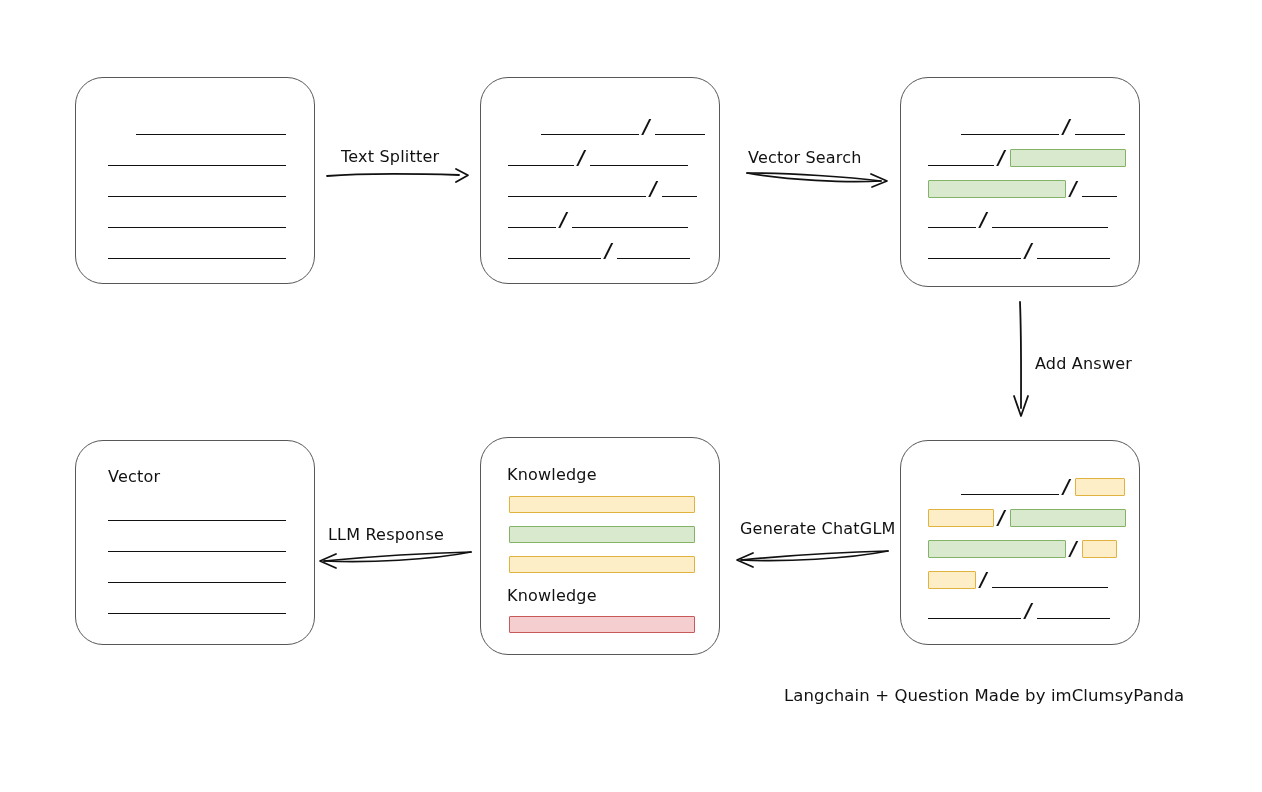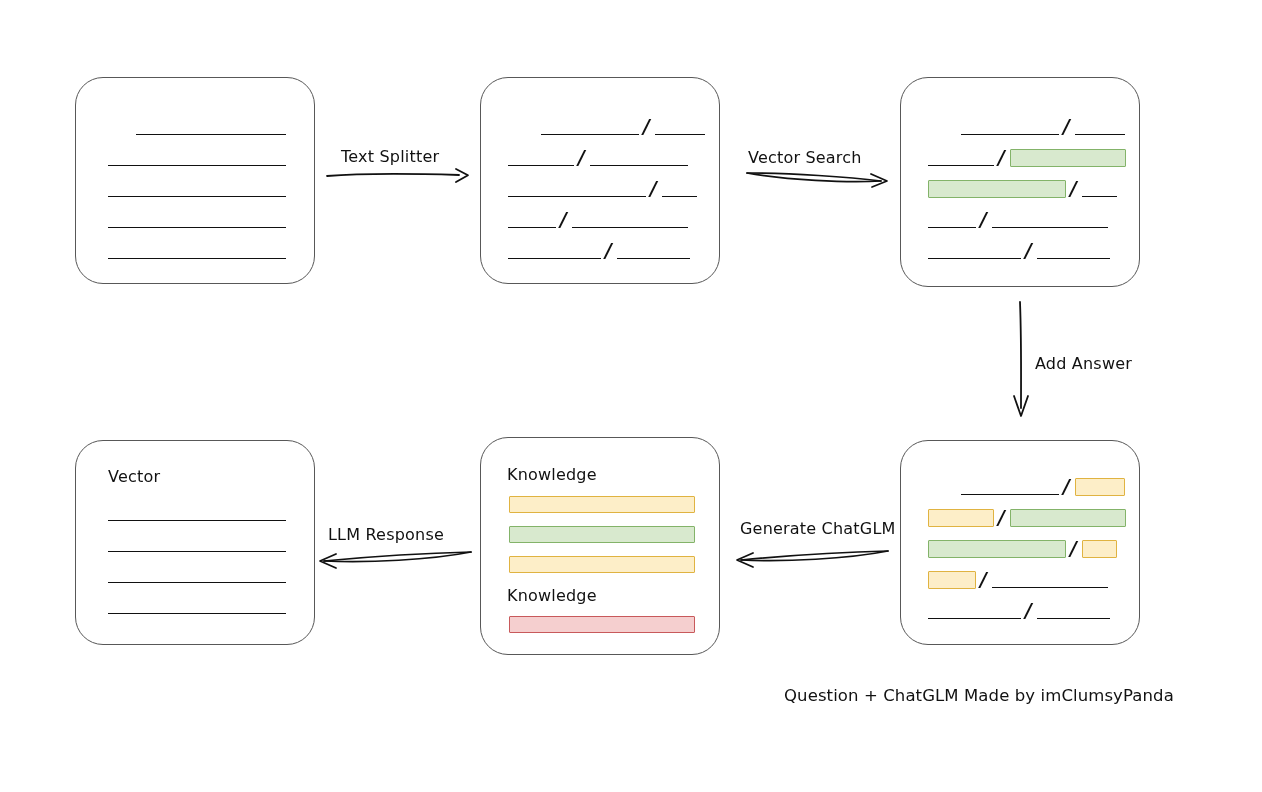--- a/index.html
+++ b/index.html
@@ -327,13 +327,13 @@
 
 <div class="edge" style="left:318px; top:545px; width:155px; height:32px;">
   <svg width="155" height="32" viewBox="0 0 155 32">
     <path d="M153,7 C112,15 50,18 6,16" fill="none" stroke="#111111" stroke-width="1.7" stroke-linecap="round"></path>
     <path d="M153,7 C108,8 48,12 6,16" fill="none" stroke="#111111" stroke-width="1.7" stroke-linecap="round"></path>
     <path d="M18,9 L2,16 L18,23" fill="none" stroke="#111111" stroke-width="1.8" stroke-linejoin="round" stroke-linecap="round"></path>
   </svg>
 </div>
 <div class="edge-label" style="left:328px; top:525px;">LLM Response</div>
 
-<div class="footer" style="left:784px; top:686px;">Question + ChatGLM Made by imClumsyPanda</div>
+<div class="footer" style="left:784px; top:686px;">Langchain + Question Made by imClumsyPanda</div>
 
 </body></html>

